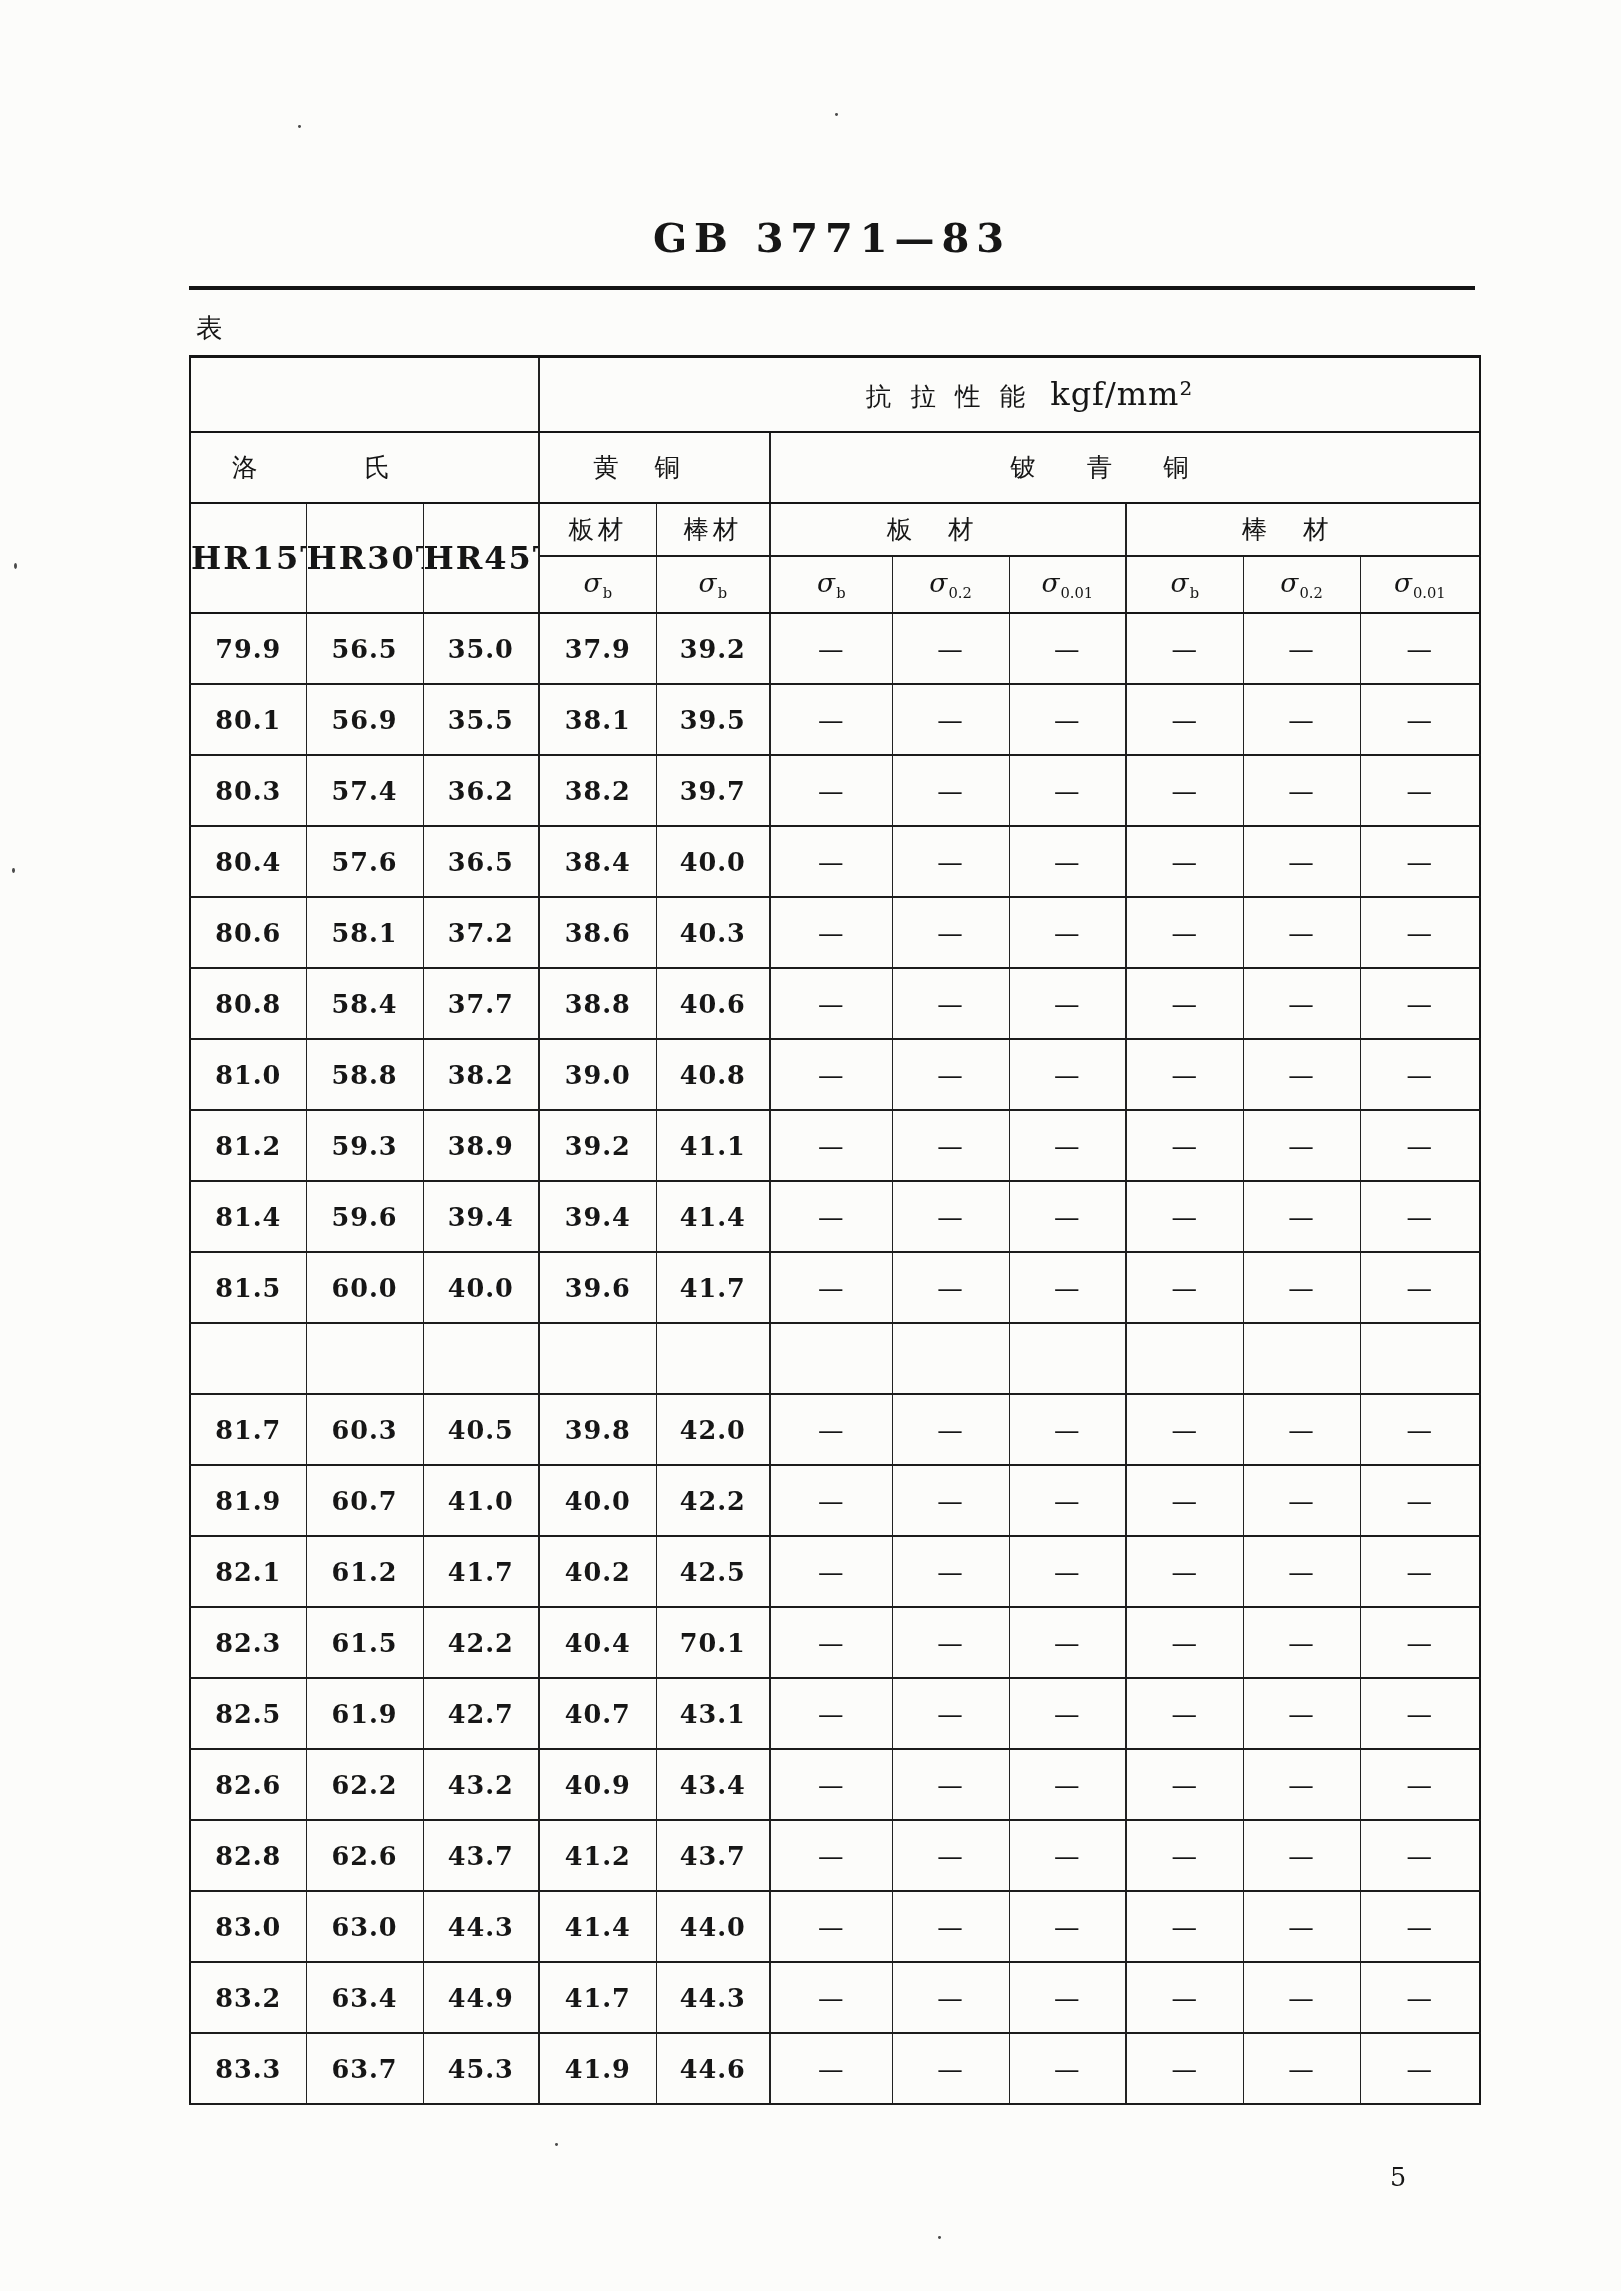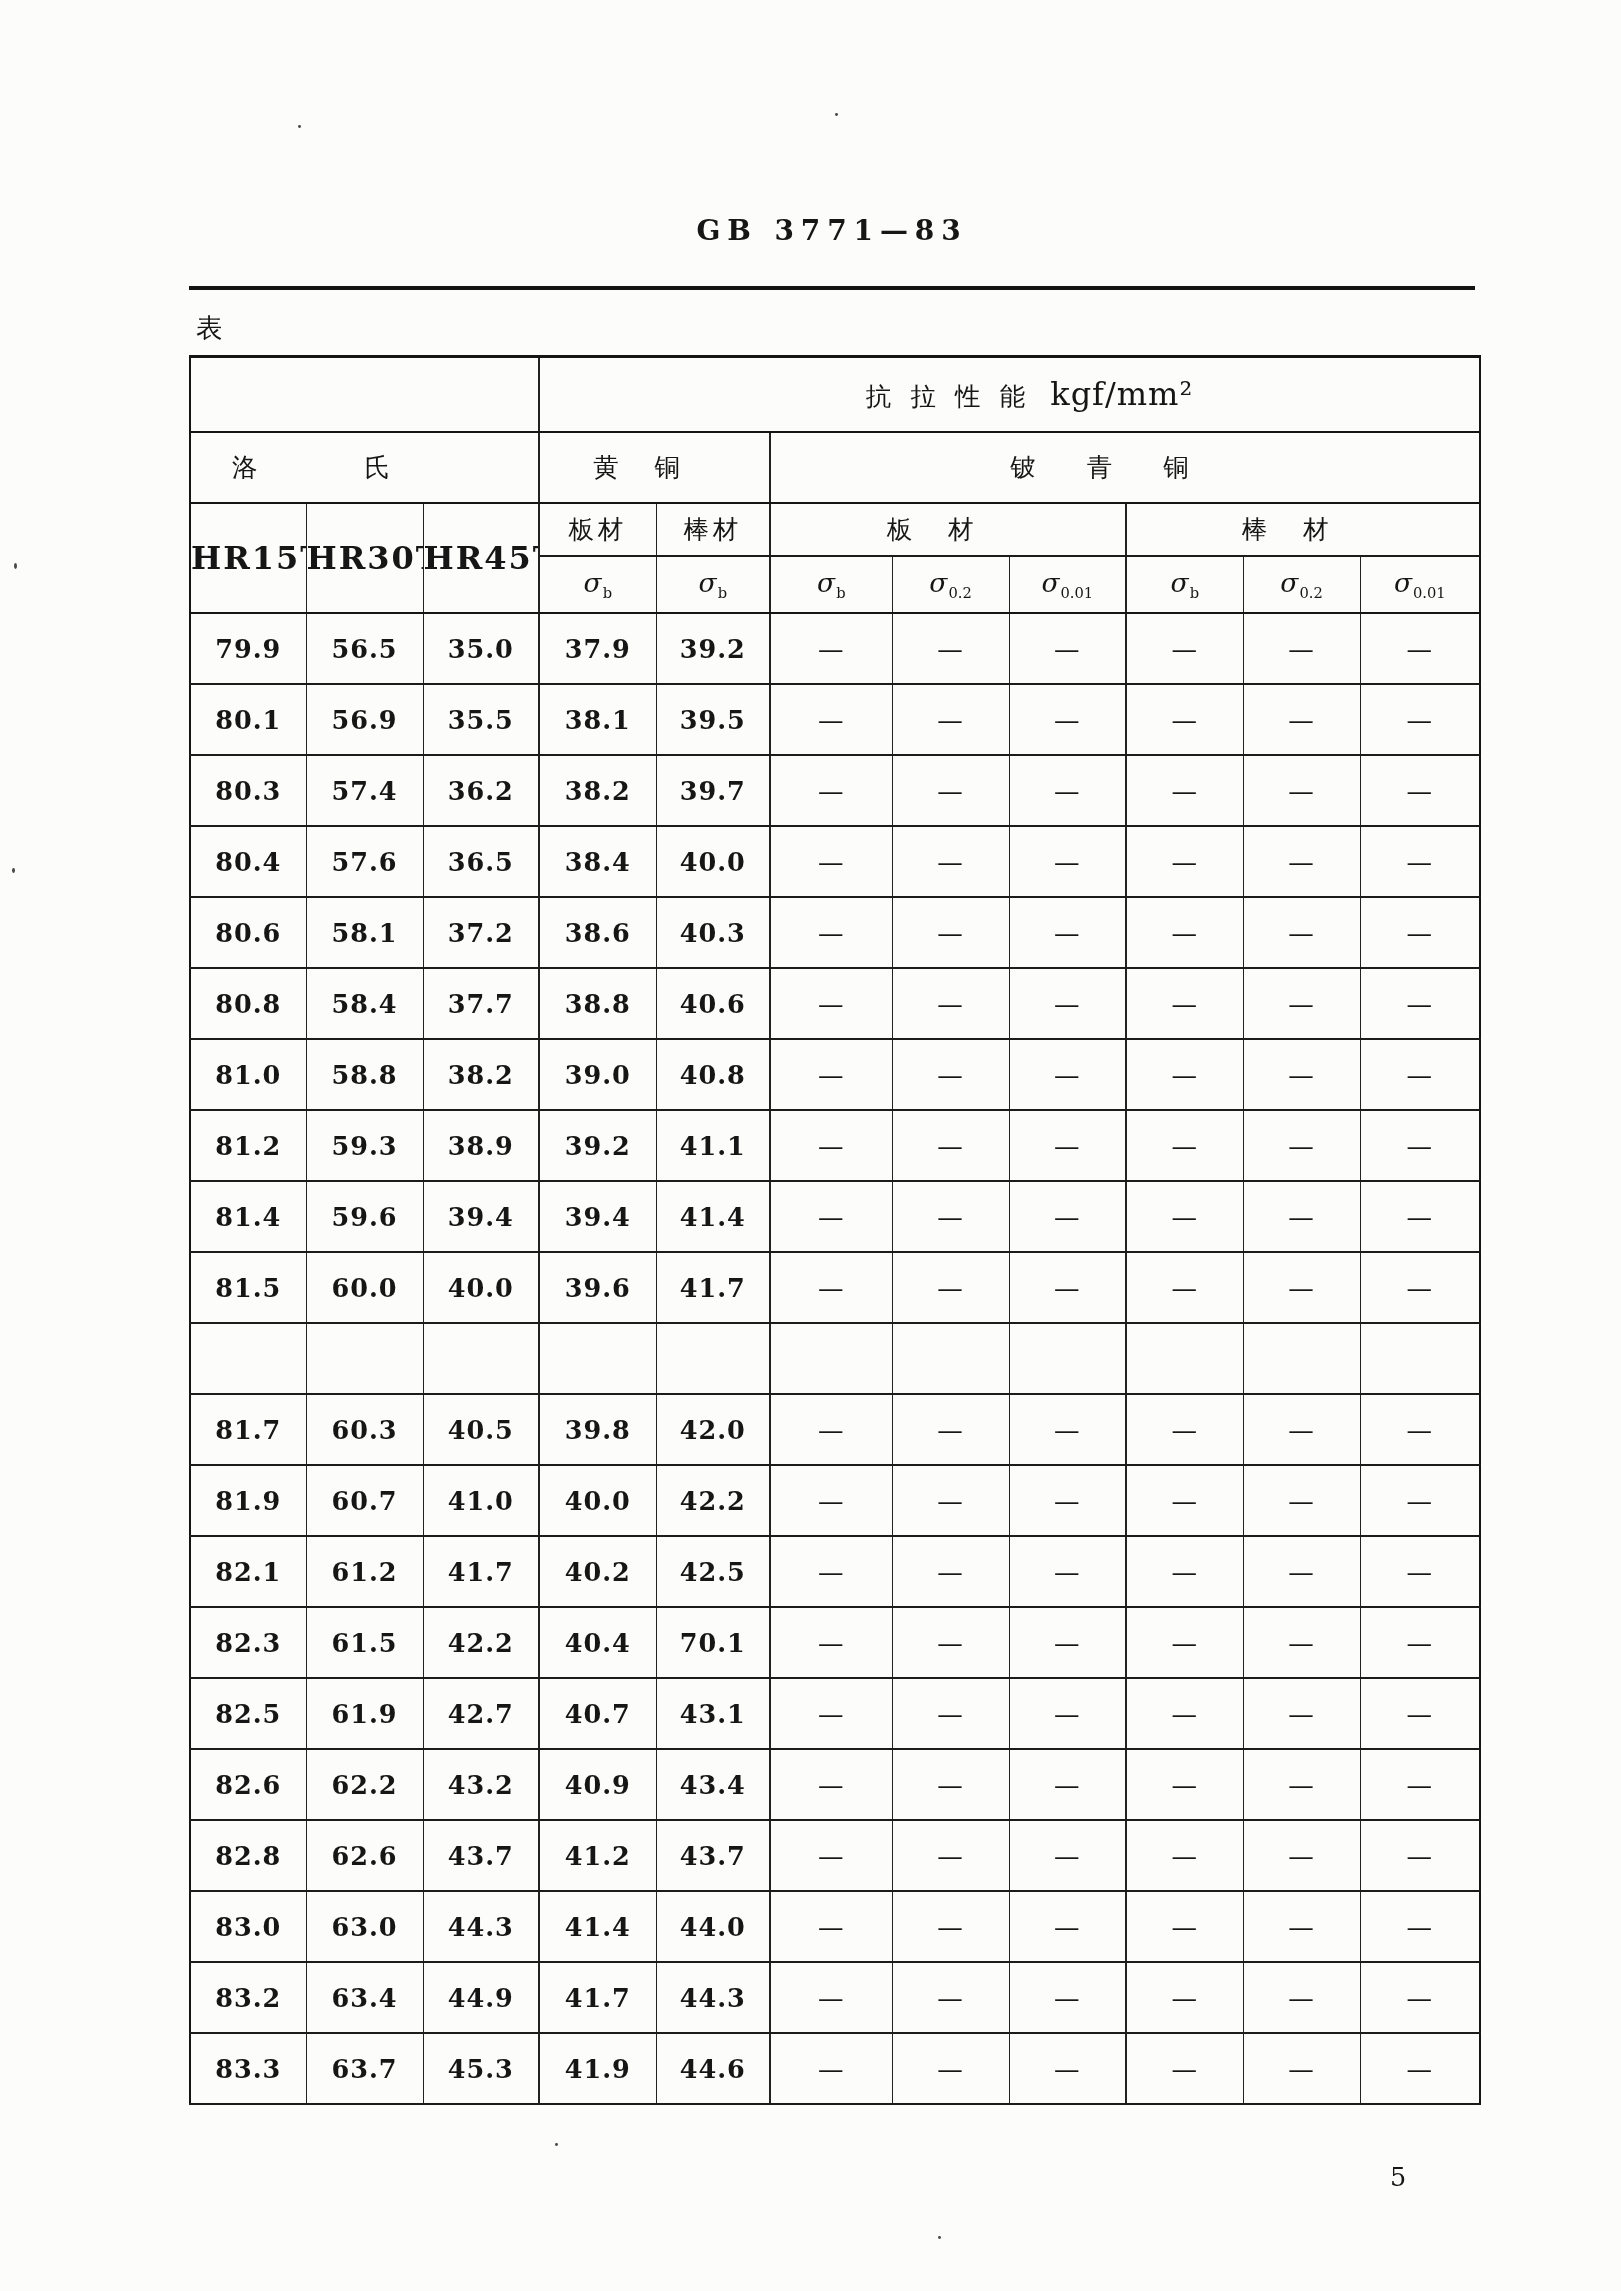--- a/index.html
+++ b/index.html
@@ -8,21 +8,21 @@
     width:1621px;height:2292px;
     background:#fcfcfa;
     overflow:hidden;
     font-family:"DejaVu Serif", serif;
     color:#161616;
   }
   
   .doc-code{
     position:absolute; left:189px; top:214px; width:1286px;
     text-align:center;
-    font-size:28px; font-weight:700; letter-spacing:6.9px;
+    font-size:40px; font-weight:700; letter-spacing:6.9px;
     font-family:"DejaVu Serif", serif;
   }
   .head-rule{
     position:absolute; left:189px; top:286px; width:1286px; height:3.9px;
     background:#141414;
   }
   .table-label{
     position:absolute; left:196px; top:310px;
     font-size:26.5px; font-family:"DejaVu Sans", sans-serif;
   }

